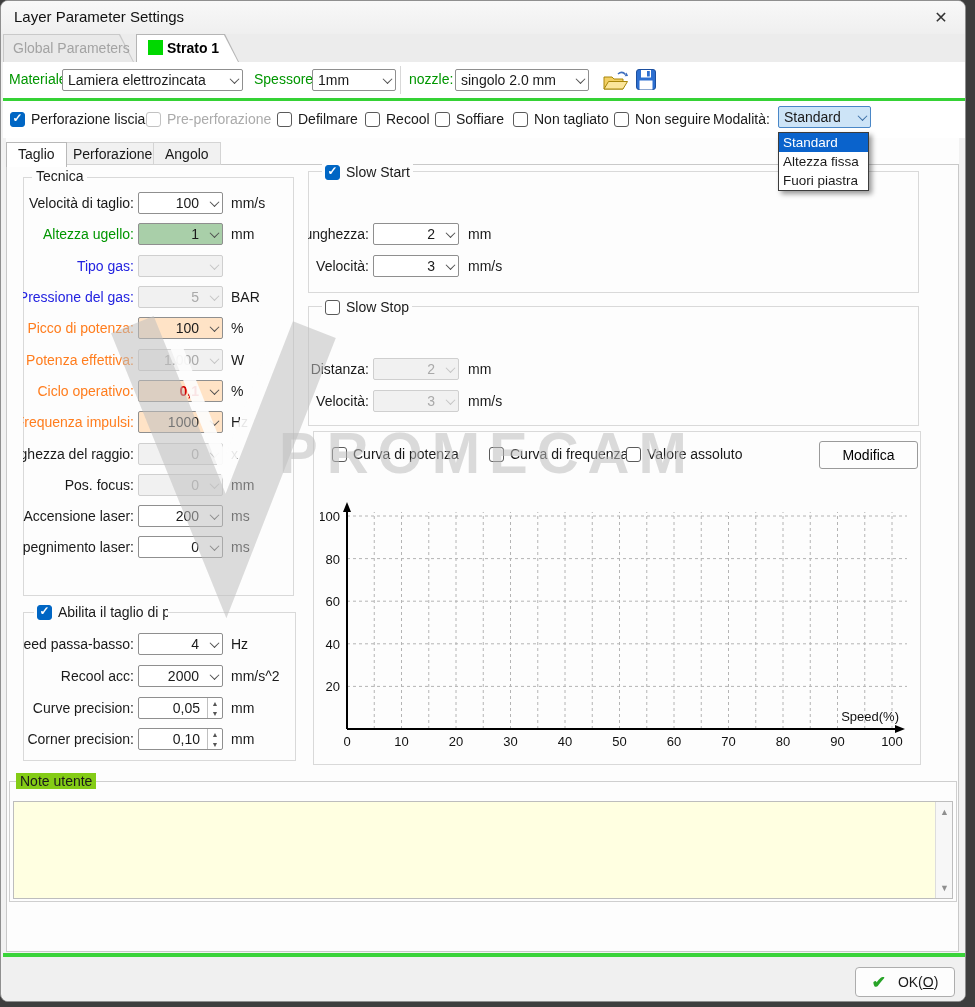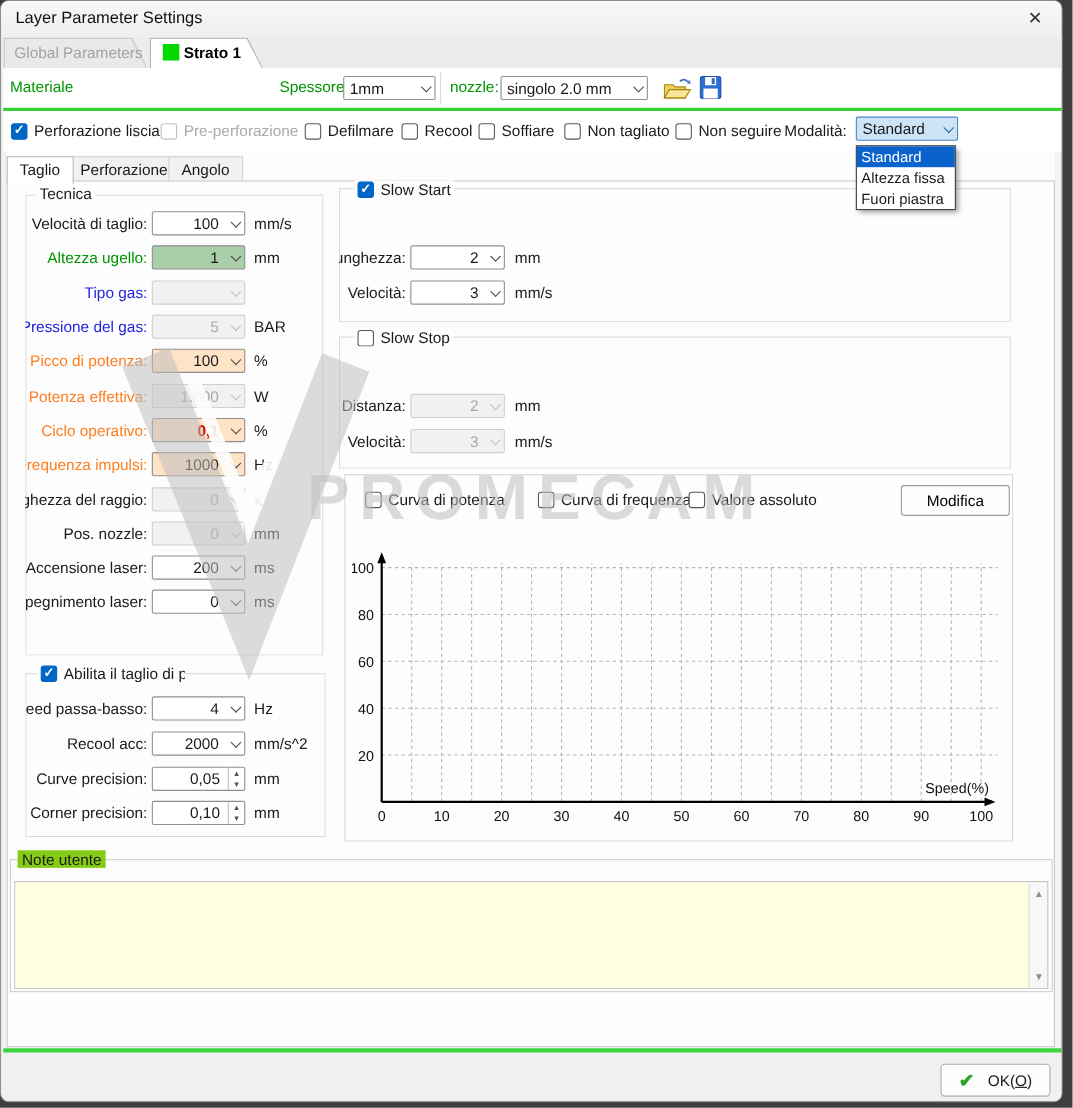--- a/index.html
+++ b/index.html
@@ -134,20 +134,26 @@
     <div class="ttab layer">
       <div class="shape outer"></div>
       <div class="shape inner"></div>
       <div class="layer-sq"></div>
       <div class="lbl">Strato 1</div>
     </div>
   </div>
 
   <div class="toolbar">
     <span class="tlabel" style="left:6px">Materiale</span>
+    <div class="combo tb-combo" style="left:59px;width:181px">
+      <span class="v">Lamiera elettrozincata</span>
+      <span class="arr">
+          <span class="chev"></span>
+        </span>
+    </div>
     <span class="tlabel" style="left:251px">Spessore</span>
     <div class="combo tb-combo" style="left:309px;width:84px">
       <span class="v">1mm</span>
       <span class="arr">
           <span class="chev"></span>
         </span>
     </div>
     <div class="vsep"></div>
     <span class="tlabel" style="left:406px">nozzle:</span>
     <div class="combo tb-combo" style="left:452px;width:134px">
@@ -315,21 +321,21 @@
           <span class="lb " style="right:160px;top:275px">Larghezza del raggio:</span>
           <div class="combo dis" style="left:115px;top:275px;width:85px">
             <span class="v num">0</span>
             <span class="arr">
               <span class="chev"></span>
             </span>
           </div>
           <span class="unit" style="left:208px;top:275px">x</span>
         </div>
         <div>
-          <span class="lb " style="right:160px;top:306px">Pos. nozzle:</span>
+          <span class="lb " style="right:160px;top:306px">Pos. focus:</span>
           <div class="combo dis" style="left:115px;top:306px;width:85px">
             <span class="v num">0</span>
             <span class="arr">
               <span class="chev"></span>
             </span>
           </div>
           <span class="unit" style="left:208px;top:306px">mm</span>
         </div>
         <div>
           <span class="lb " style="right:160px;top:337px">Accensione laser:</span>

